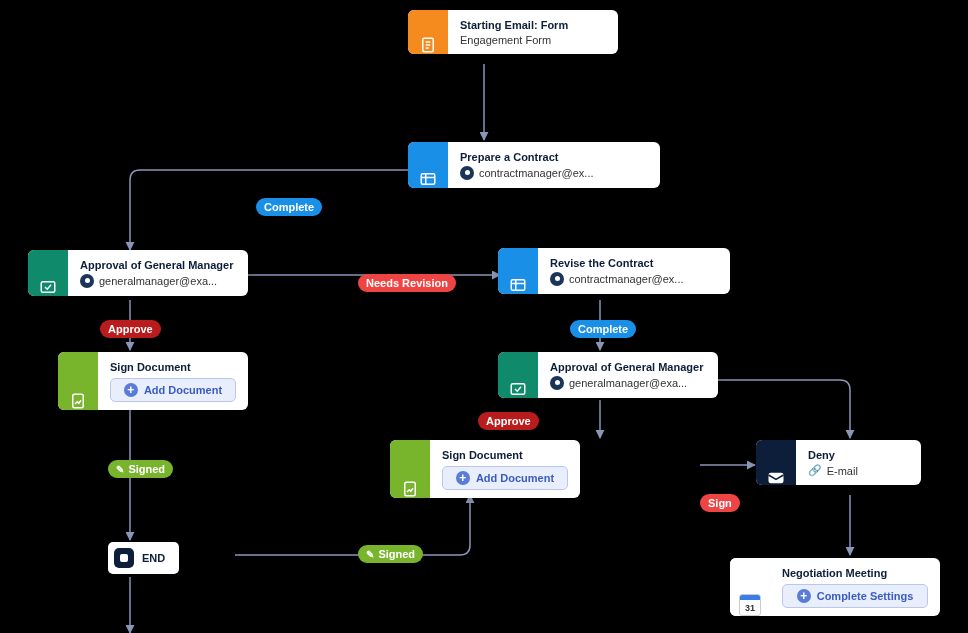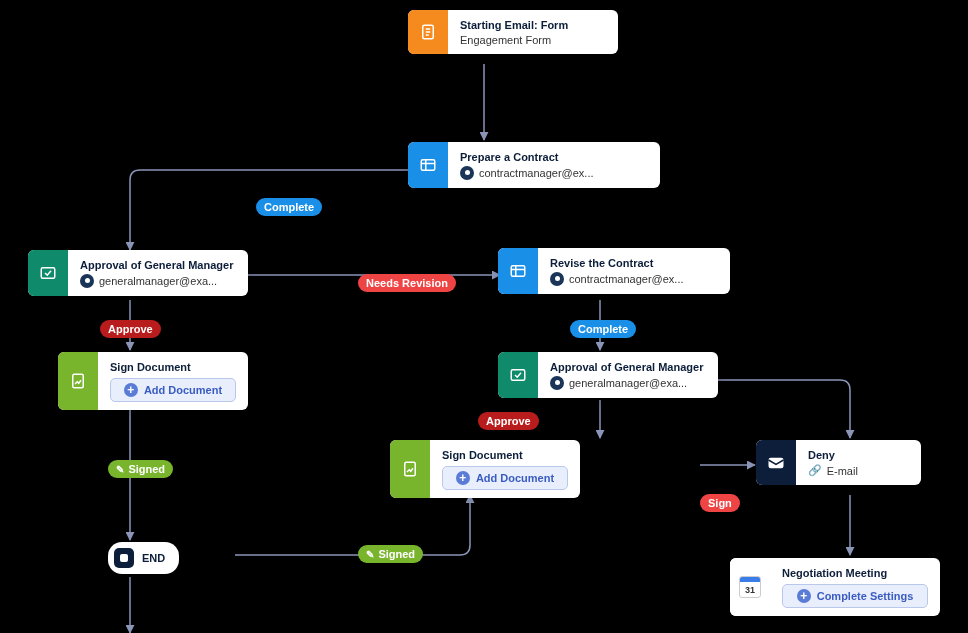--- a/index.html
+++ b/index.html
@@ -15,21 +15,21 @@
     position: absolute;
     display: flex;
     background: #fff;
     border-radius: 6px;
     box-shadow: 0 2px 8px rgba(0,0,0,.15);
     overflow: hidden;
   }
   .node-icon {
     width: 40px;
     display: flex;
-    align-items: center;
+    align-items: flex-end;
     justify-content: center;
     flex-shrink: 0;
     color: #fff;
   }
   .node-body {
     padding: 8px 12px;
     flex: 1;
     min-width: 150px;
   }
   .node-title {
@@ -106,21 +106,21 @@
   }
   .pill-blue { background: #1a8fe8; }
   .pill-green { background: #b91c1c; }
   .pill-red { background: #ef4444; margin-top: 8px; }
   .pill-olive { background: #79b52c; margin-left: 8px; }
   .end-node {
     position:absolute;
     display:flex;
     align-items:center;
     background:#fff;
-    border-radius:14px;
+    border-radius:5px;
     padding:6px 14px 6px 6px;
     gap:8px;
     box-shadow:0 2px 6px rgba(0,0,0,.2);
   }
   .end-sq {
     width:20px;height:20px;border-radius:5px;background:#0c1e3a;
     display:flex;align-items:center;justify-content:center;
   }
   .end-sq::before{content:"";width:8px;height:8px;background:#fff;border-radius:2px;}
   .end-label{font-size:11px;font-weight:700;color:#0c1e3a;}

